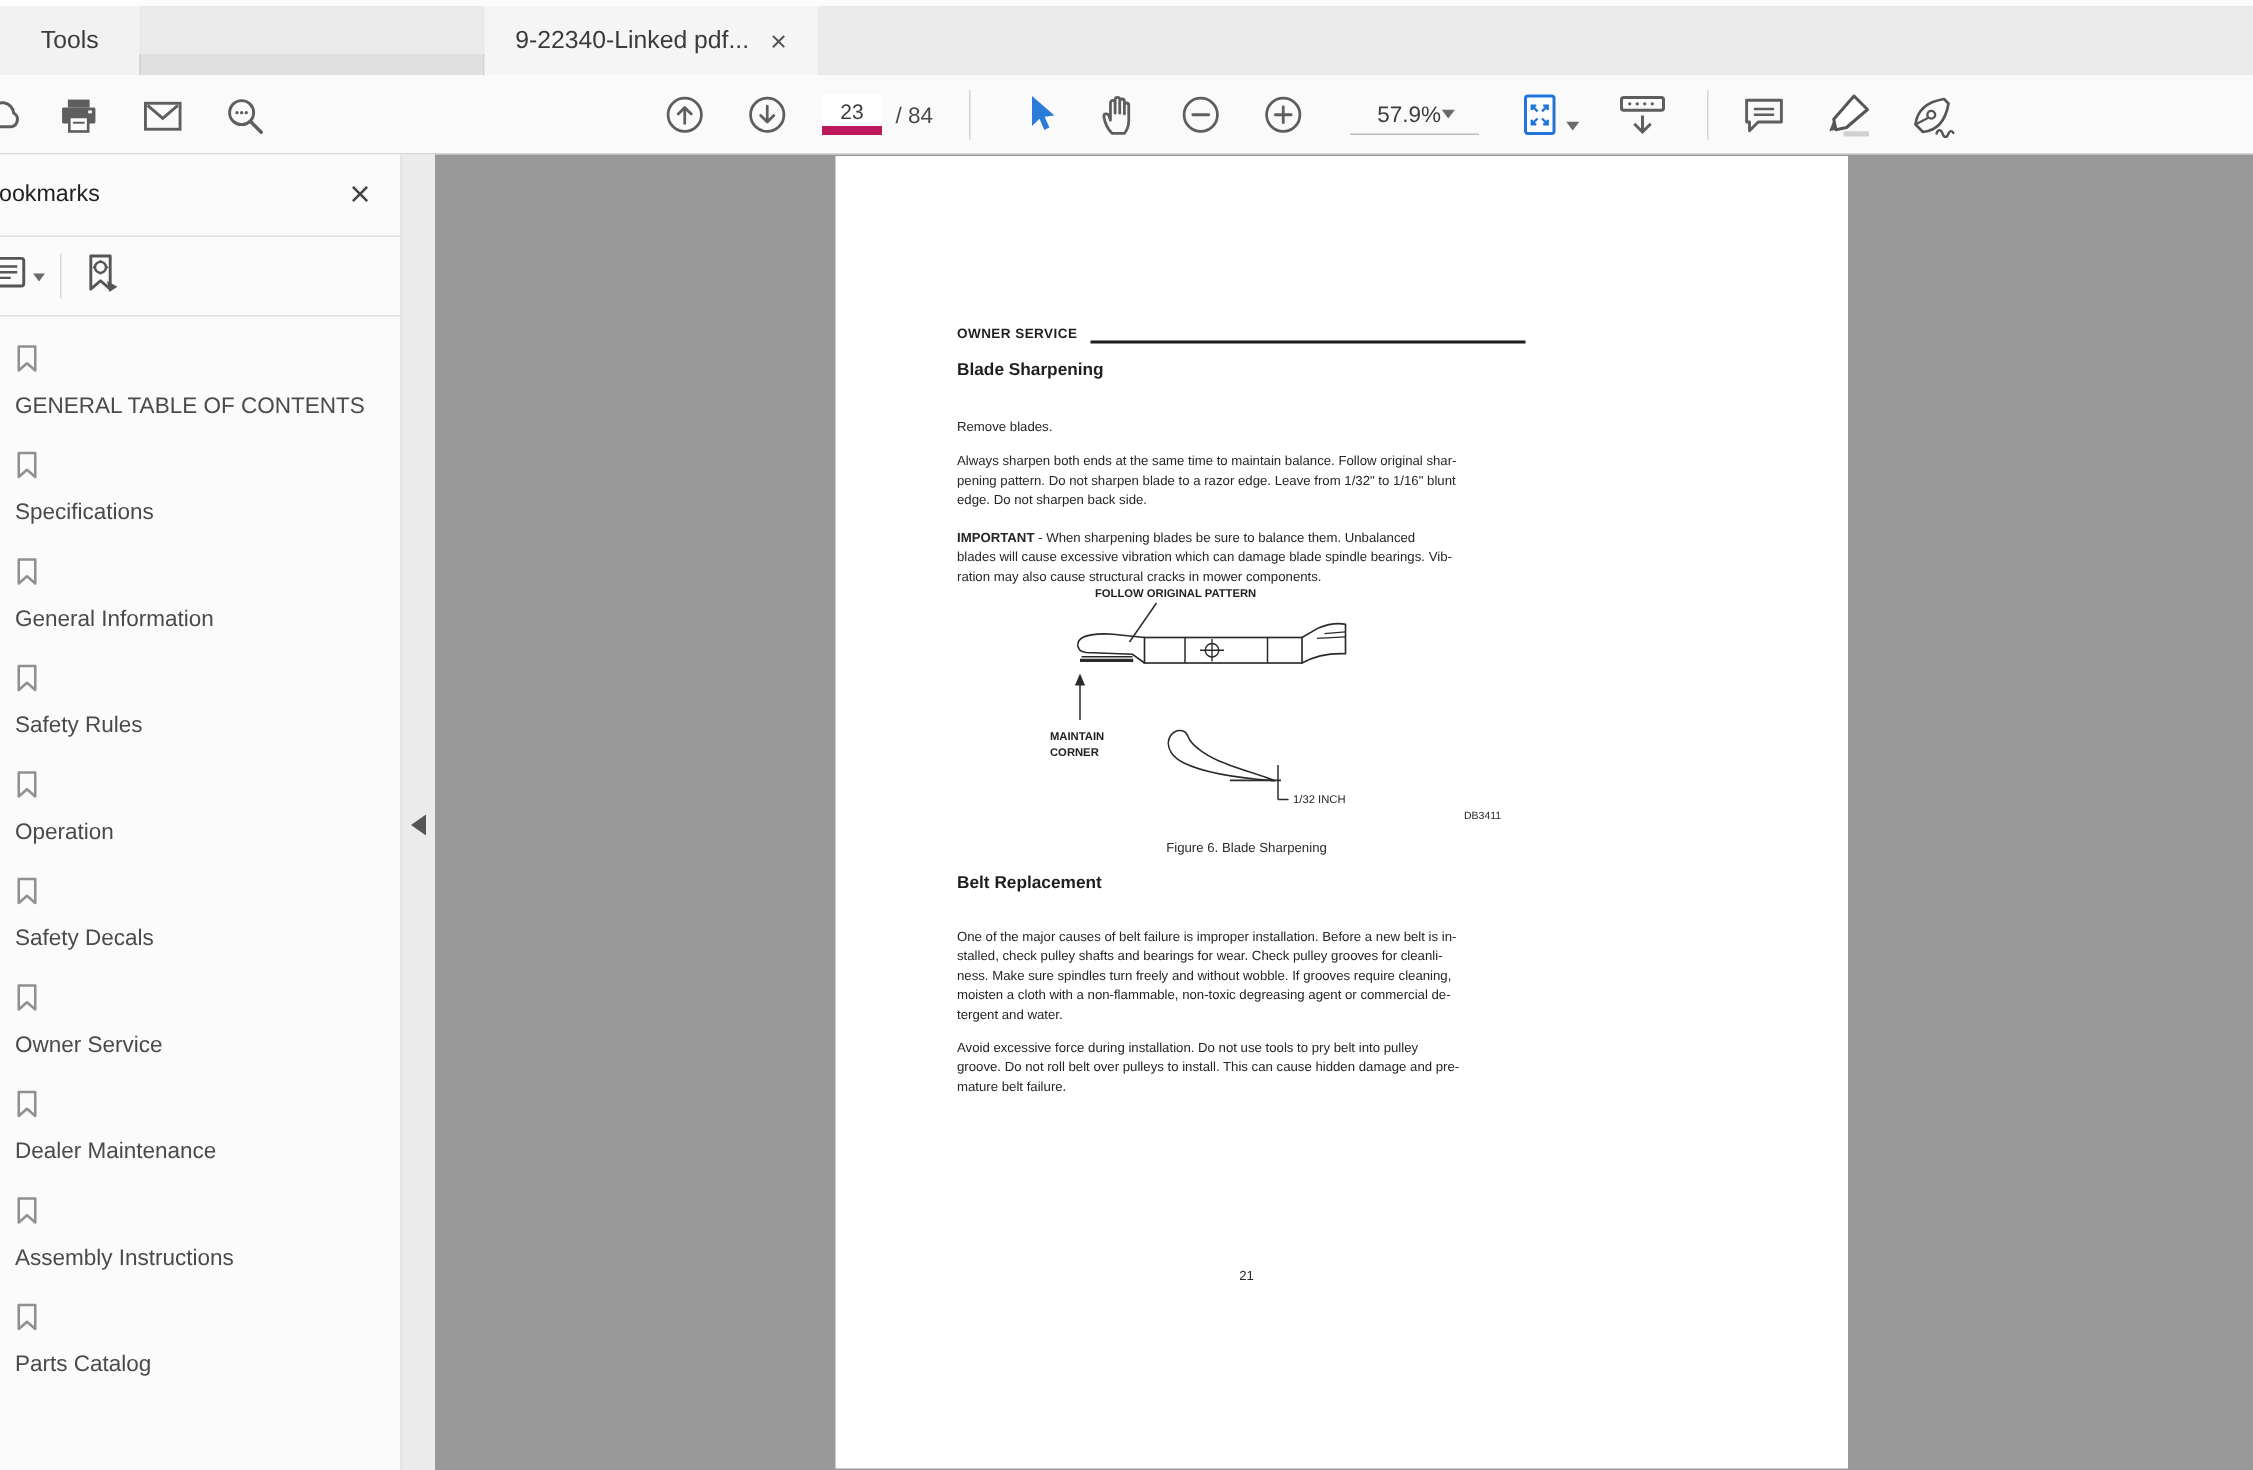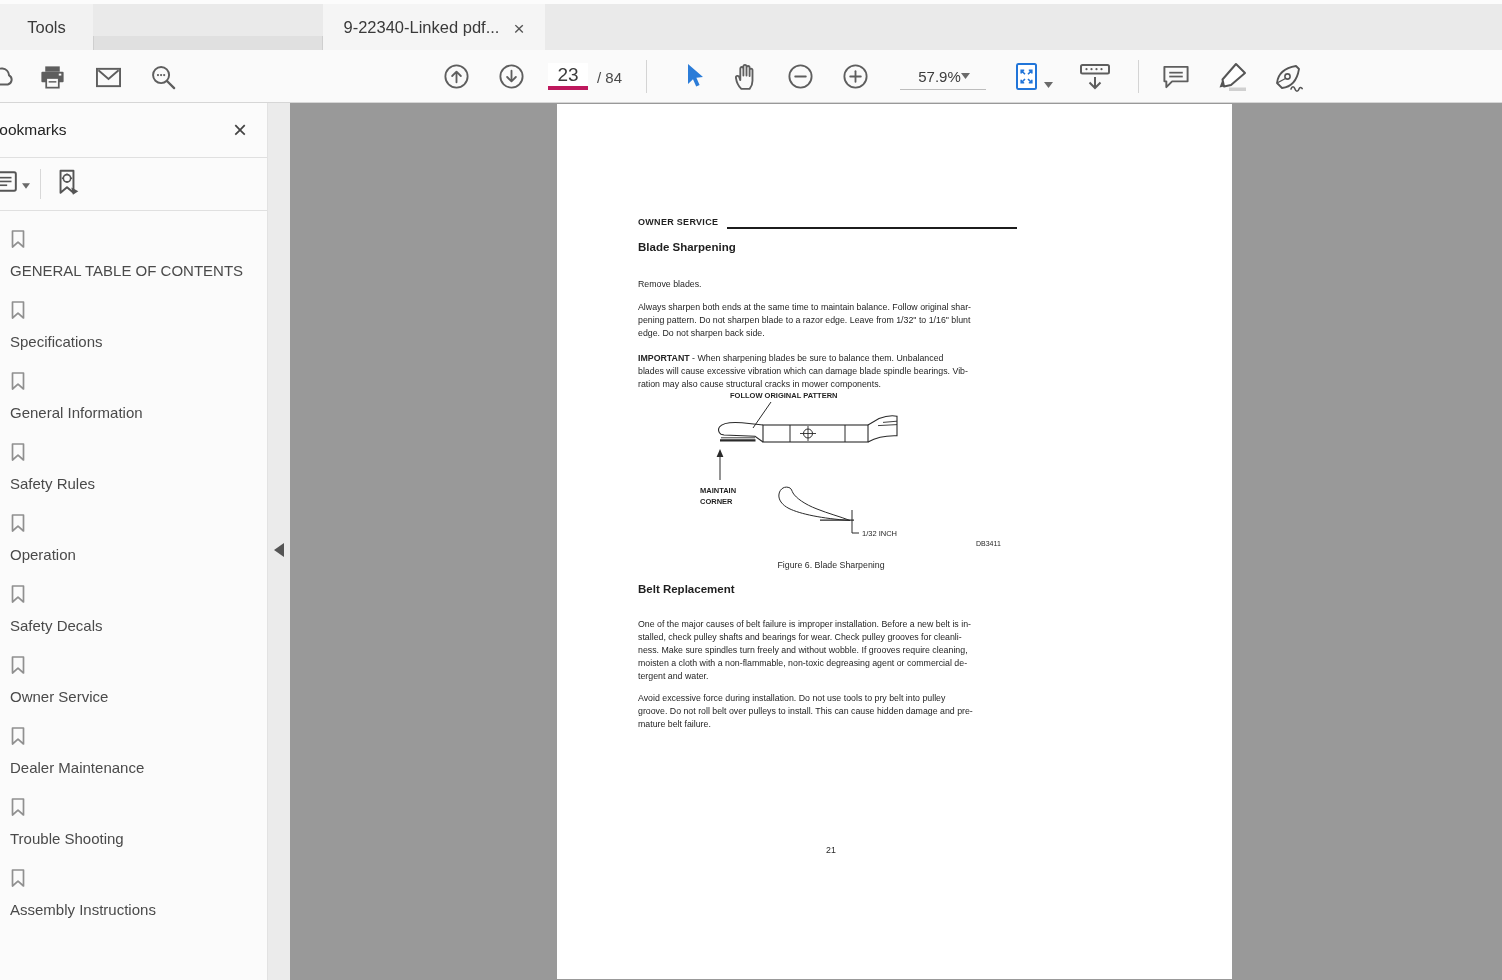--- a/index.html
+++ b/index.html
@@ -14,22 +14,22 @@
   .tab-tools{left:0;width:93px;background:#f2f2f2;}
   .tab-inactive{left:93px;width:230px;background:#e0e0e0;border-left:1px solid #cfcfcf;border-right:1px solid #cfcfcf;margin-top:32px;}
   .tab-active{left:323px;width:222px;background:#f5f5f5;gap:14px;}
   .tab-close{font-size:19px;color:#555;line-height:1;margin-top:2px;}
 
   
   .toolbar{position:relative;height:53px;background:#fafafa;border-bottom:1px solid #d6d6d6;}
   .ticon{position:absolute;}
   .tsep{position:absolute;top:10px;width:1px;height:33px;background:#d4d4d4;}
   .pagebox{position:absolute;left:548px;top:13px;width:40px;height:27px;background:#fff;
-           border-bottom:4px solid #be185d;display:flex;align-items:center;justify-content:center;
-           font-size:19px;color:#3c3c3c;}
+           border-bottom:6px solid #be185d;display:flex;align-items:center;justify-content:center;
+           font-size:14px;color:#3c3c3c;}
   .pagetotal{position:absolute;left:597px;top:19px;font-size:15px;color:#4a4a4a;}
   .zoombox{position:absolute;left:900px;top:13px;width:86px;height:27px;background:#fafafa;
            border-bottom:1px solid #bdbdbd;display:flex;align-items:center;justify-content:center;
            padding:0 6px 0 8px;font-size:15px;color:#3c3c3c;}
 
   
   .main{position:relative;height:877px;display:flex;}
   .bookmarks{position:relative;width:267px;background:#fbfbfb;overflow:hidden;flex:none;}
   .bm-header{height:55px;display:flex;align-items:center;justify-content:space-between;
              border-bottom:1px solid #e0e0e0;padding:0 20px 0 0;}
@@ -309,27 +309,27 @@
         <div class="bm-item">
           <svg width="16" height="20" viewBox="0 0 16 20">
               <path d="M2.5,2 H13.5 V18 L8,13.2 L2.5,18 Z" fill="none" stroke="#909090" stroke-width="1.7" stroke-linejoin="round"></path>
             </svg>
           <span class="bm-label">Dealer Maintenance</span>
         </div>
         <div class="bm-item">
           <svg width="16" height="20" viewBox="0 0 16 20">
               <path d="M2.5,2 H13.5 V18 L8,13.2 L2.5,18 Z" fill="none" stroke="#909090" stroke-width="1.7" stroke-linejoin="round"></path>
             </svg>
-          <span class="bm-label">Trouble Shooting</span>
-        </div>
-        <div class="bm-item">
-          <svg width="16" height="20" viewBox="0 0 16 20">
-              <path d="M2.5,2 H13.5 V18 L8,13.2 L2.5,18 Z" fill="none" stroke="#909090" stroke-width="1.7" stroke-linejoin="round"></path>
-            </svg>
           <span class="bm-label">Assembly Instructions</span>
+        </div>
+        <div class="bm-item">
+          <svg width="16" height="20" viewBox="0 0 16 20">
+              <path d="M2.5,2 H13.5 V18 L8,13.2 L2.5,18 Z" fill="none" stroke="#909090" stroke-width="1.7" stroke-linejoin="round"></path>
+            </svg>
+          <span class="bm-label">Parts Catalog</span>
         </div>
       </div>
     </aside>
 
     <div class="strip">
       <svg width="10" height="14" viewBox="0 0 10 14">
           <polygon points="10,0 0,7 10,14" fill="#555"></polygon>
         </svg>
     </div>
 

